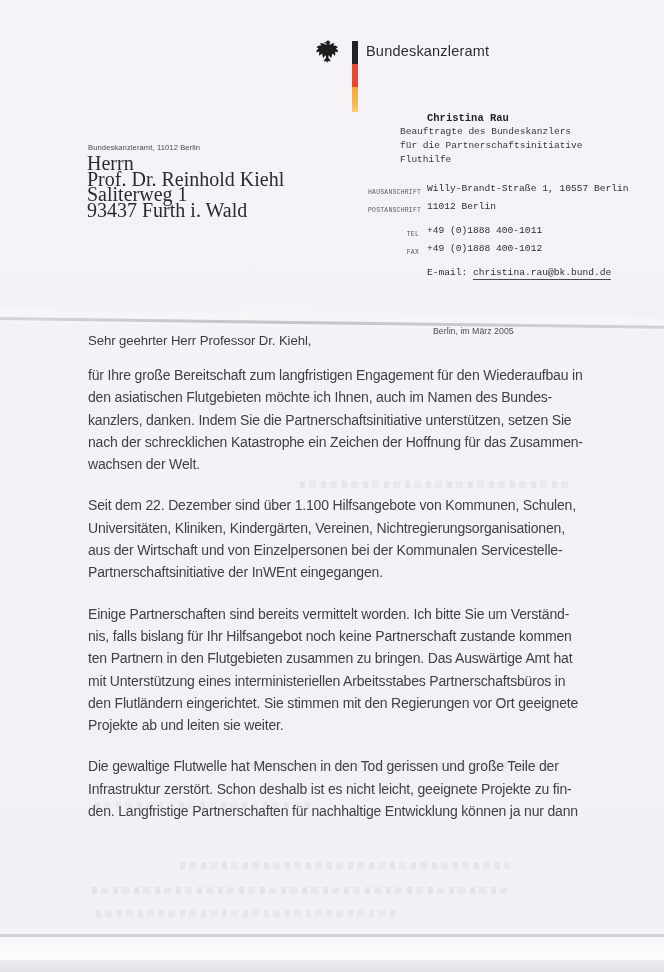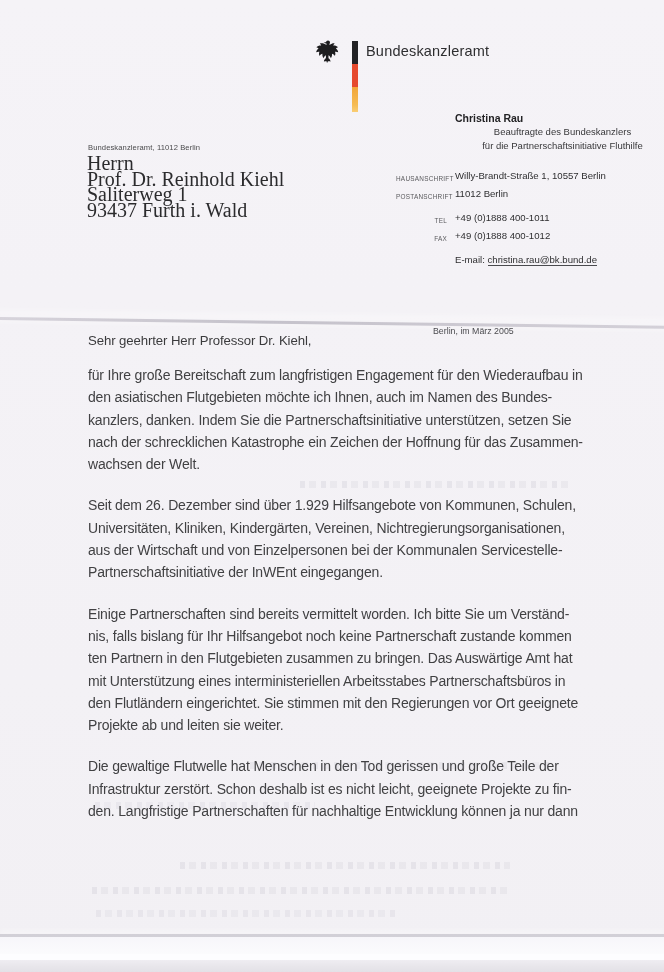--- a/index.html
+++ b/index.html
@@ -17,23 +17,23 @@
   .eagle{position:absolute;left:316px;top:39px;width:24px;height:28px;}
   .flag-stripe{position:absolute;left:352px;top:41px;width:6px;height:71px;display:flex;flex-direction:column;}
   .flag-black{height:23px;background:#222225;}
   .flag-red{height:23px;background:#e64a2e;}
   .flag-gold{height:25px;background:linear-gradient(180deg,#f2a639 0%,#f6bb52 70%,#f9cd74 100%);}
   .agency{position:absolute;left:366px;top:43px;font-size:14.5px;color:#2e2e30;letter-spacing:0.2px;}
   
   .return-line{position:absolute;left:88px;top:143px;font-size:7.6px;color:#4a4a4c;letter-spacing:0.1px;}
   .recipient{position:absolute;left:87px;top:156px;font-family:"Liberation Serif", serif;font-size:20px;line-height:15.6px;color:#2b2b2d;}
   
-  .contact{position:absolute;left:396px;top:111px;width:250px;}
+  .contact{position:absolute;left:368px;top:111px;width:250px;font-family:Liberation Mono, monospace;}
   .c-name{margin-left:59px;font-size:10.5px;font-weight:bold;color:#232325;line-height:14px;}
-  .c-role{margin-left:83px;font-size:9.5px;line-height:13.8px;color:#38383a;text-align:center;}
+  .c-role{margin-left:32px;font-size:9.5px;line-height:13.8px;color:#38383a;}
   .c-rows{margin-top:16px;}
   .crow{display:flex;line-height:14.6px;}
   .crow .lbl{width:51px;text-align:right;font-size:6.4px;color:#59595c;padding-top:3.4px;letter-spacing:0.25px;flex:none;}
   .crow .val{margin-left:8px;font-size:9.6px;color:#2f2f31;white-space:nowrap;}
   .cgap{height:6px;}
   .email-addr{border-bottom:0.8px solid #4a4a4e;padding-bottom:0.5px;}
   
   .date-line{position:absolute;left:433px;top:326px;font-size:8.8px;color:#4c4c50;}
   .salutation{position:absolute;left:88px;top:333px;font-size:13.2px;color:#3b3b3d;letter-spacing:-0.1px;}
   .body-text{position:absolute;left:88px;top:364px;width:510px;font-size:14px;letter-spacing:-0.18px;color:#414143;}
@@ -118,21 +118,21 @@
 
   <div class="body-text">
     <div class="para">
       <div class="bline">für Ihre große Bereitschaft zum langfristigen Engagement für den Wiederaufbau in</div>
       <div class="bline">den asiatischen Flutgebieten möchte ich Ihnen, auch im Namen des Bundes-</div>
       <div class="bline">kanzlers, danken. Indem Sie die Partnerschaftsinitiative unterstützen, setzen Sie</div>
       <div class="bline">nach der schrecklichen Katastrophe ein Zeichen der Hoffnung für das Zusammen-</div>
       <div class="bline">wachsen der Welt.</div>
     </div>
     <div class="para">
-      <div class="bline">Seit dem 26. Dezember sind über 1.929 Hilfsangebote von Kommunen, Schulen,</div>
+      <div class="bline">Seit dem 22. Dezember sind über 1.100 Hilfsangebote von Kommunen, Schulen,</div>
       <div class="bline">Universitäten, Kliniken, Kindergärten, Vereinen, Nichtregierungsorganisationen,</div>
       <div class="bline">aus der Wirtschaft und von Einzelpersonen bei der Kommunalen Servicestelle-</div>
       <div class="bline">Partnerschaftsinitiative der InWEnt eingegangen.</div>
     </div>
     <div class="para">
       <div class="bline">Einige Partnerschaften sind bereits vermittelt worden. Ich bitte Sie um Verständ-</div>
       <div class="bline">nis, falls bislang für Ihr Hilfsangebot noch keine Partnerschaft zustande kommen</div>
       <div class="bline">ten Partnern in den Flutgebieten zusammen zu bringen. Das Auswärtige Amt hat</div>
       <div class="bline">mit Unterstützung eines interministeriellen Arbeitsstabes Partnerschaftsbüros in</div>
       <div class="bline">den Flutländern eingerichtet. Sie stimmen mit den Regierungen vor Ort geeignete</div>

